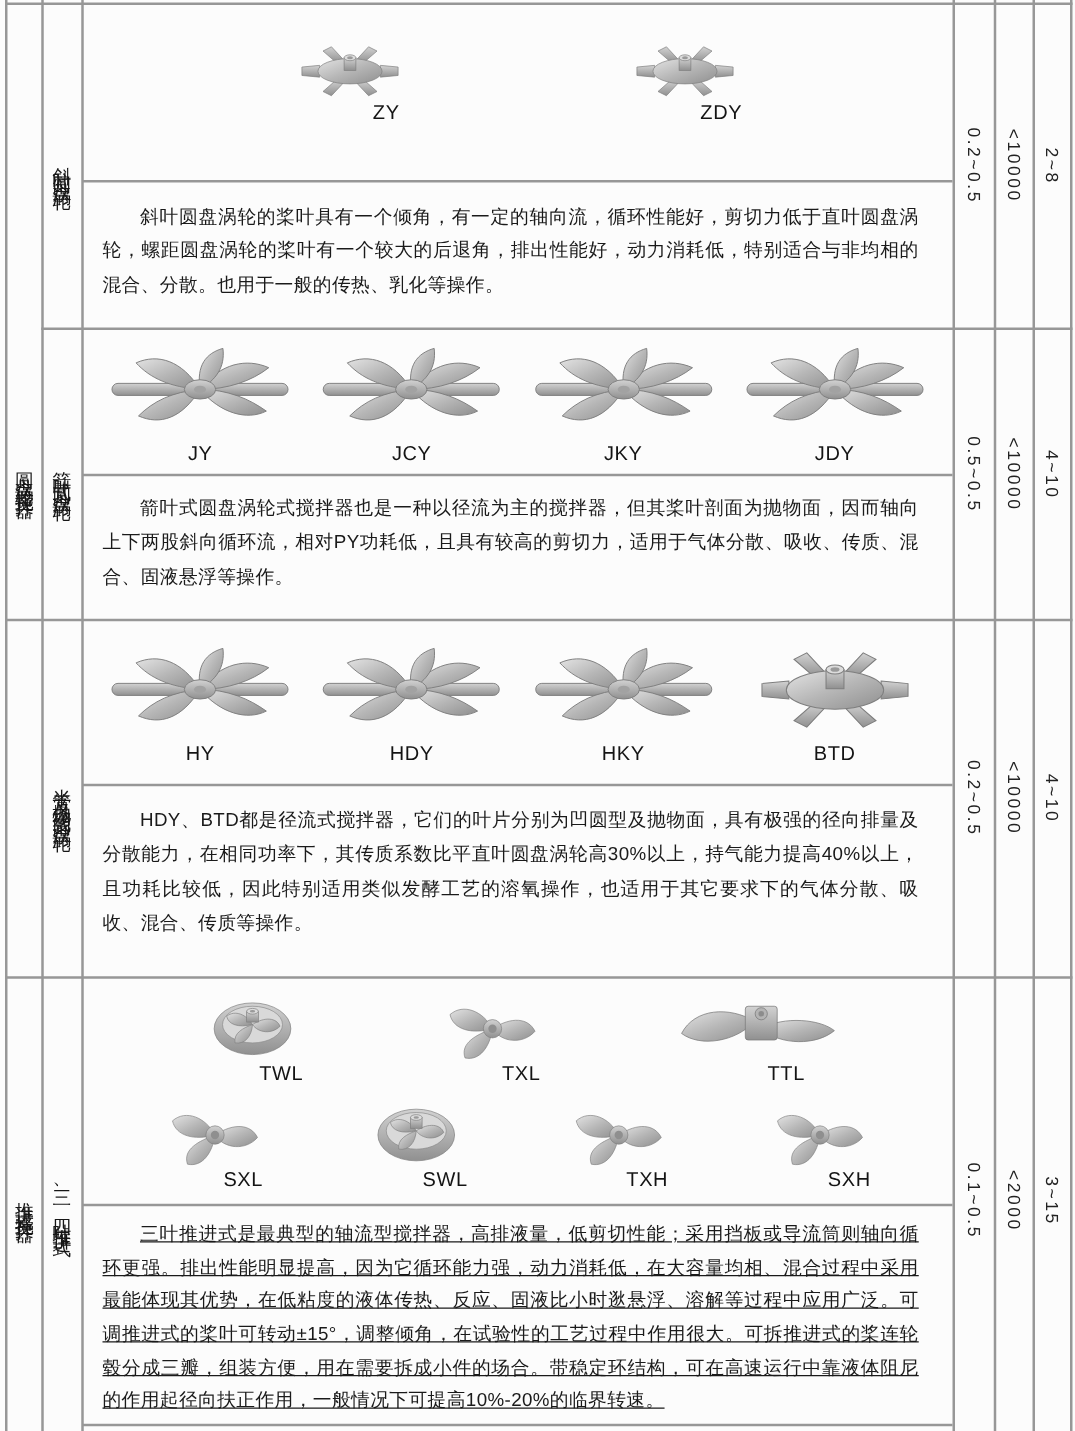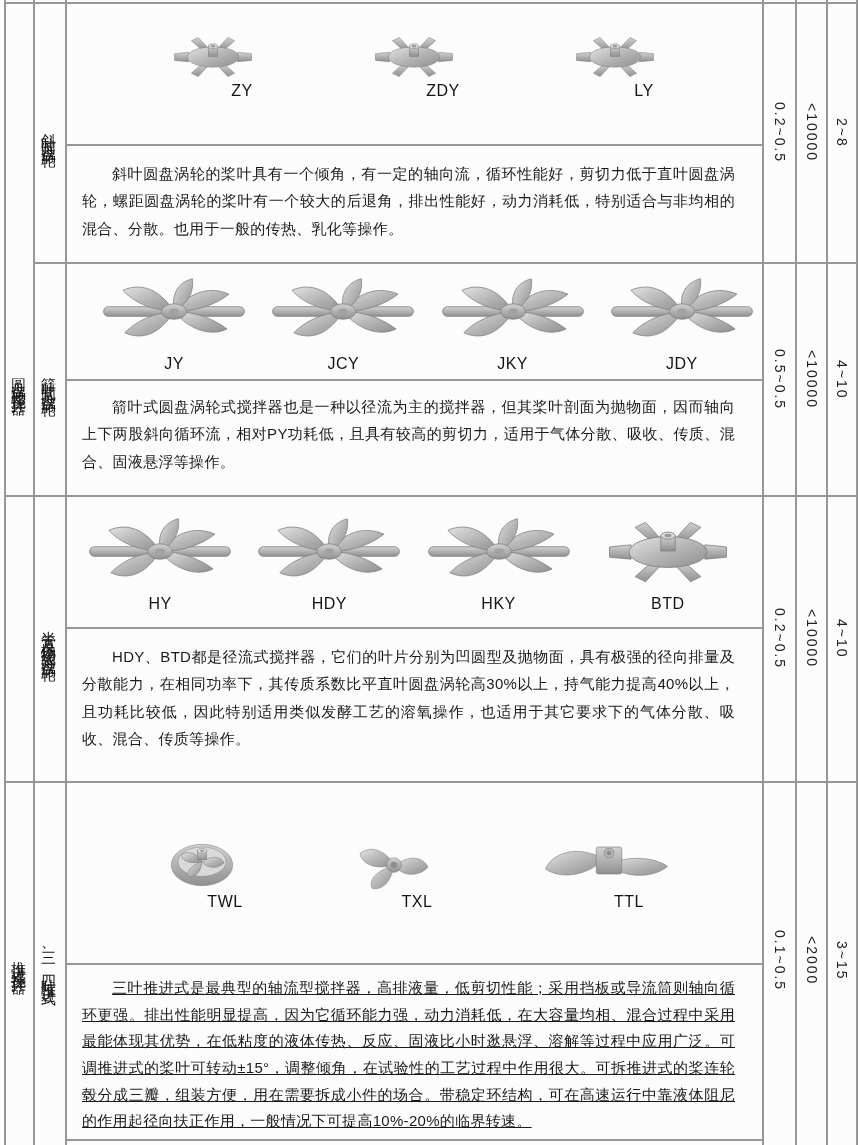--- a/index.html
+++ b/index.html
@@ -162,32 +162,26 @@
             <use href="#imp-disc"></use>
           </svg>
         <span class="mlabel">ZY</span>
       </div>
       <div class="item">
         <svg class="imp">
             <use href="#imp-disc"></use>
           </svg>
         <span class="mlabel">ZDY</span>
       </div>
-      <div class="item">
-        <svg class="imp">
-            <use href="#imp-disc"></use>
-          </svg>
-        <span class="mlabel">LY</span>
-      </div>
     </div>
   </div>
 
   <div class="cell desc t1" style="left:66px;top:146px;width:696px;height:116px">斜叶圆盘涡轮的桨叶具有一个倾角，有一定的轴向流，循环性能好，剪切力低于直叶圆盘涡轮，螺距圆盘涡轮的桨叶有一个较大的后退角，排出性能好，动力消耗低，特别适合与非均相的混合、分散。也用于一般的传热、乳化等操作。</div>
 
-  <div class="cell gallery g2" style="left:80px;top:264px;width:696px;height:115px">
+  <div class="cell gallery g2" style="left:66px;top:264px;width:696px;height:115px">
     <div class="grow">
       <div class="item">
         <svg class="imp">
             <use href="#imp-curve"></use>
           </svg>
         <span class="mlabel">JY</span>
       </div>
       <div class="item">
         <svg class="imp">
             <use href="#imp-curve"></use>
@@ -256,20 +250,46 @@
           </svg>
         <span class="mlabel">TXL</span>
       </div>
       <div class="item">
         <svg class="imp wide">
             <use href="#imp-ttl"></use>
           </svg>
         <span class="mlabel">TTL</span>
       </div>
     </div>
+    <div class="grow">
+      <div class="item">
+        <svg class="imp">
+            <use href="#imp-prop"></use>
+          </svg>
+        <span class="mlabel">SXL</span>
+      </div>
+      <div class="item">
+        <svg class="imp">
+            <use href="#imp-shroud"></use>
+          </svg>
+        <span class="mlabel">SWL</span>
+      </div>
+      <div class="item">
+        <svg class="imp">
+            <use href="#imp-prop"></use>
+          </svg>
+        <span class="mlabel">TXH</span>
+      </div>
+      <div class="item">
+        <svg class="imp">
+            <use href="#imp-prop"></use>
+          </svg>
+        <span class="mlabel">SXH</span>
+      </div>
+    </div>
   </div>
 
   <div class="cell desc t4" style="left:66px;top:965px;width:696px;height:174px">三叶推进式是最典型的轴流型搅拌器，高排液量，低剪切性能；采用挡板或导流筒则轴向循环更强。排出性能明显提高，因为它循环能力强，动力消耗低，在大容量均相、混合过程中采用最能体现其优势，在低粘度的液体传热、反应、固液比小时逖悬浮、溶解等过程中应用广泛。可调推进式的桨叶可转动±15°，调整倾角，在试验性的工艺过程中作用很大。可拆推进式的桨连轮毂分成三瓣，组装方便，用在需要拆成小件的场合。带稳定环结构，可在高速运行中靠液体阻尼的作用起径向扶正作用，一般情况下可提高10%-20%的临界转速。</div>
 
   <div class="cell centerbox" style="left:764px;top:3px;width:31px;height:259px">
     <span class="vspec">0.2~0.5</span>
   </div>
   <div class="cell centerbox" style="left:797px;top:3px;width:29px;height:259px">
     <span class="vspec">&lt;10000</span>
   </div>

